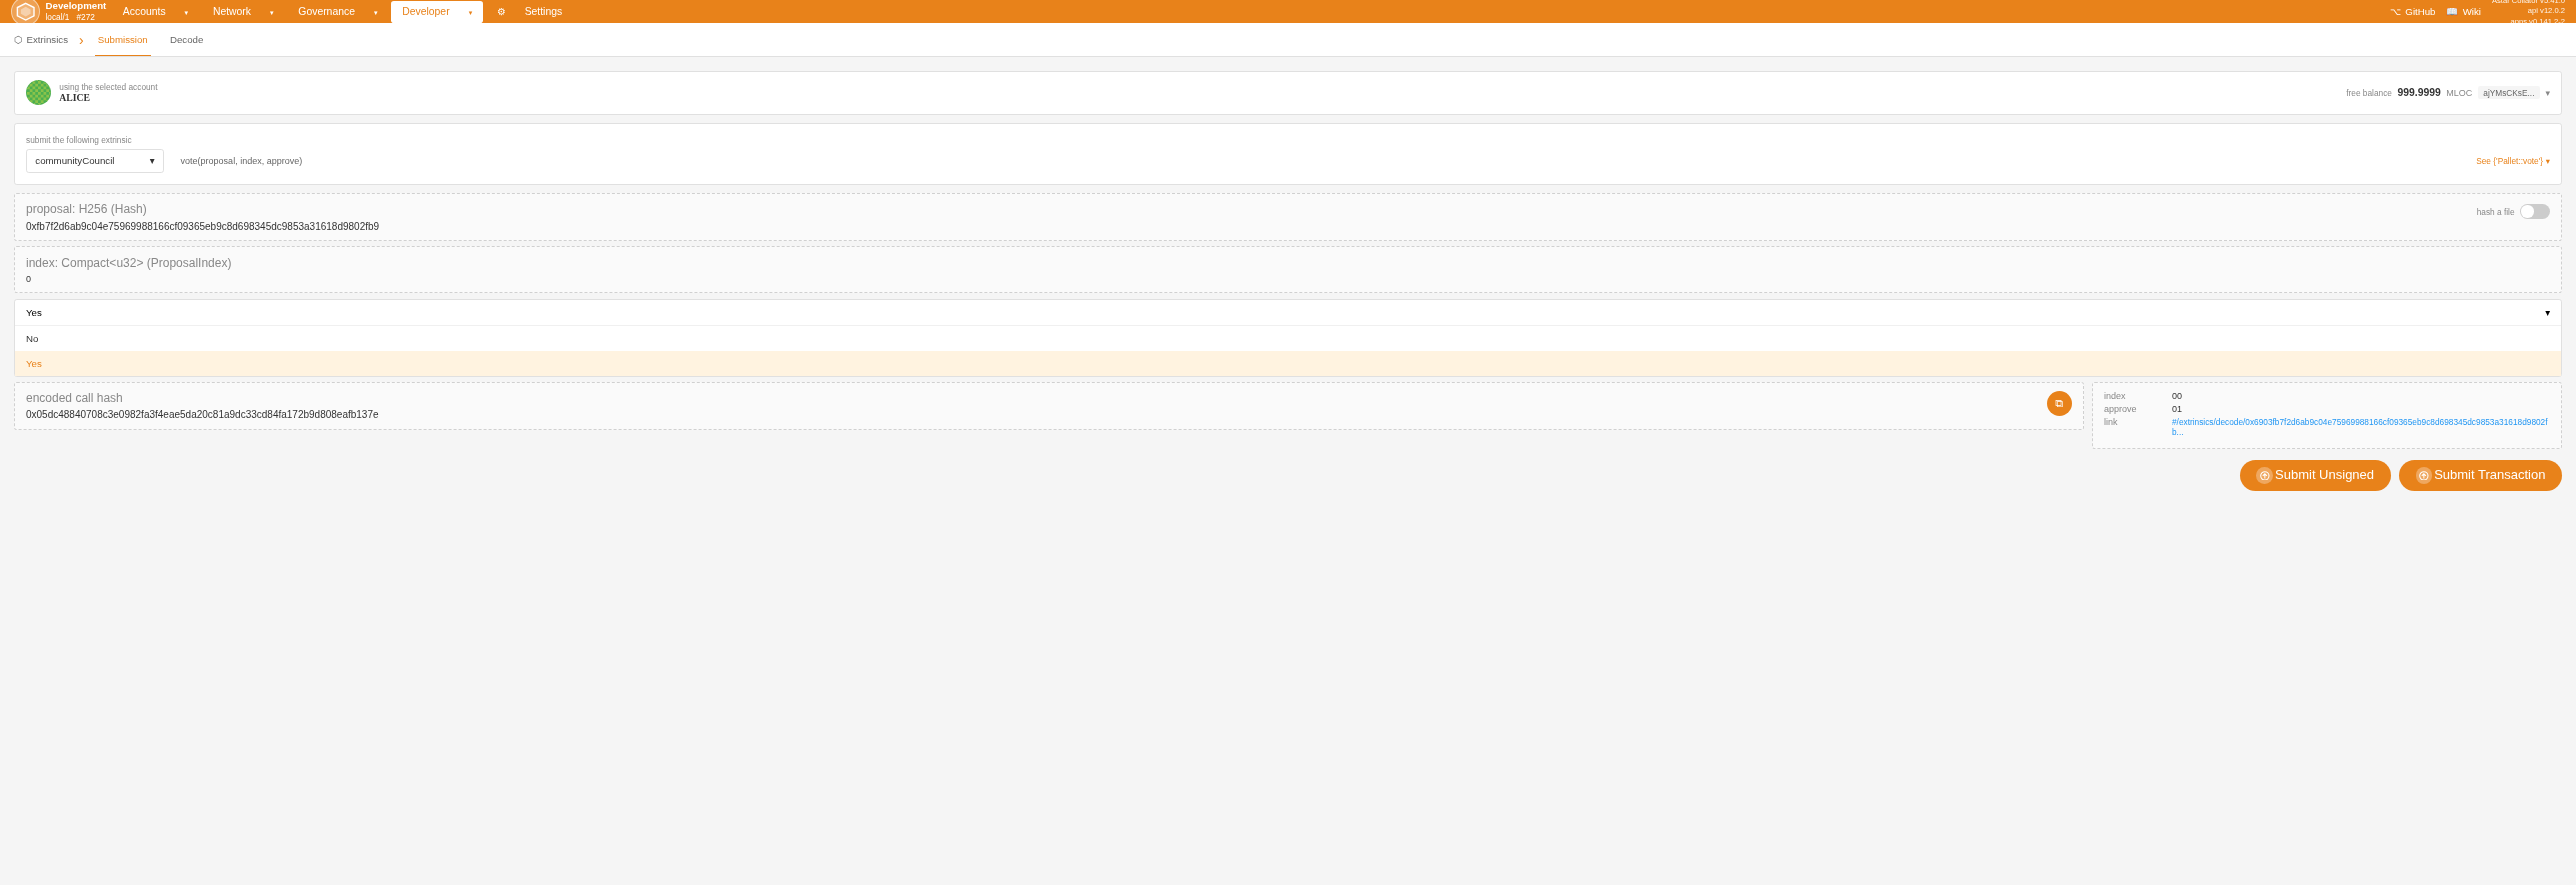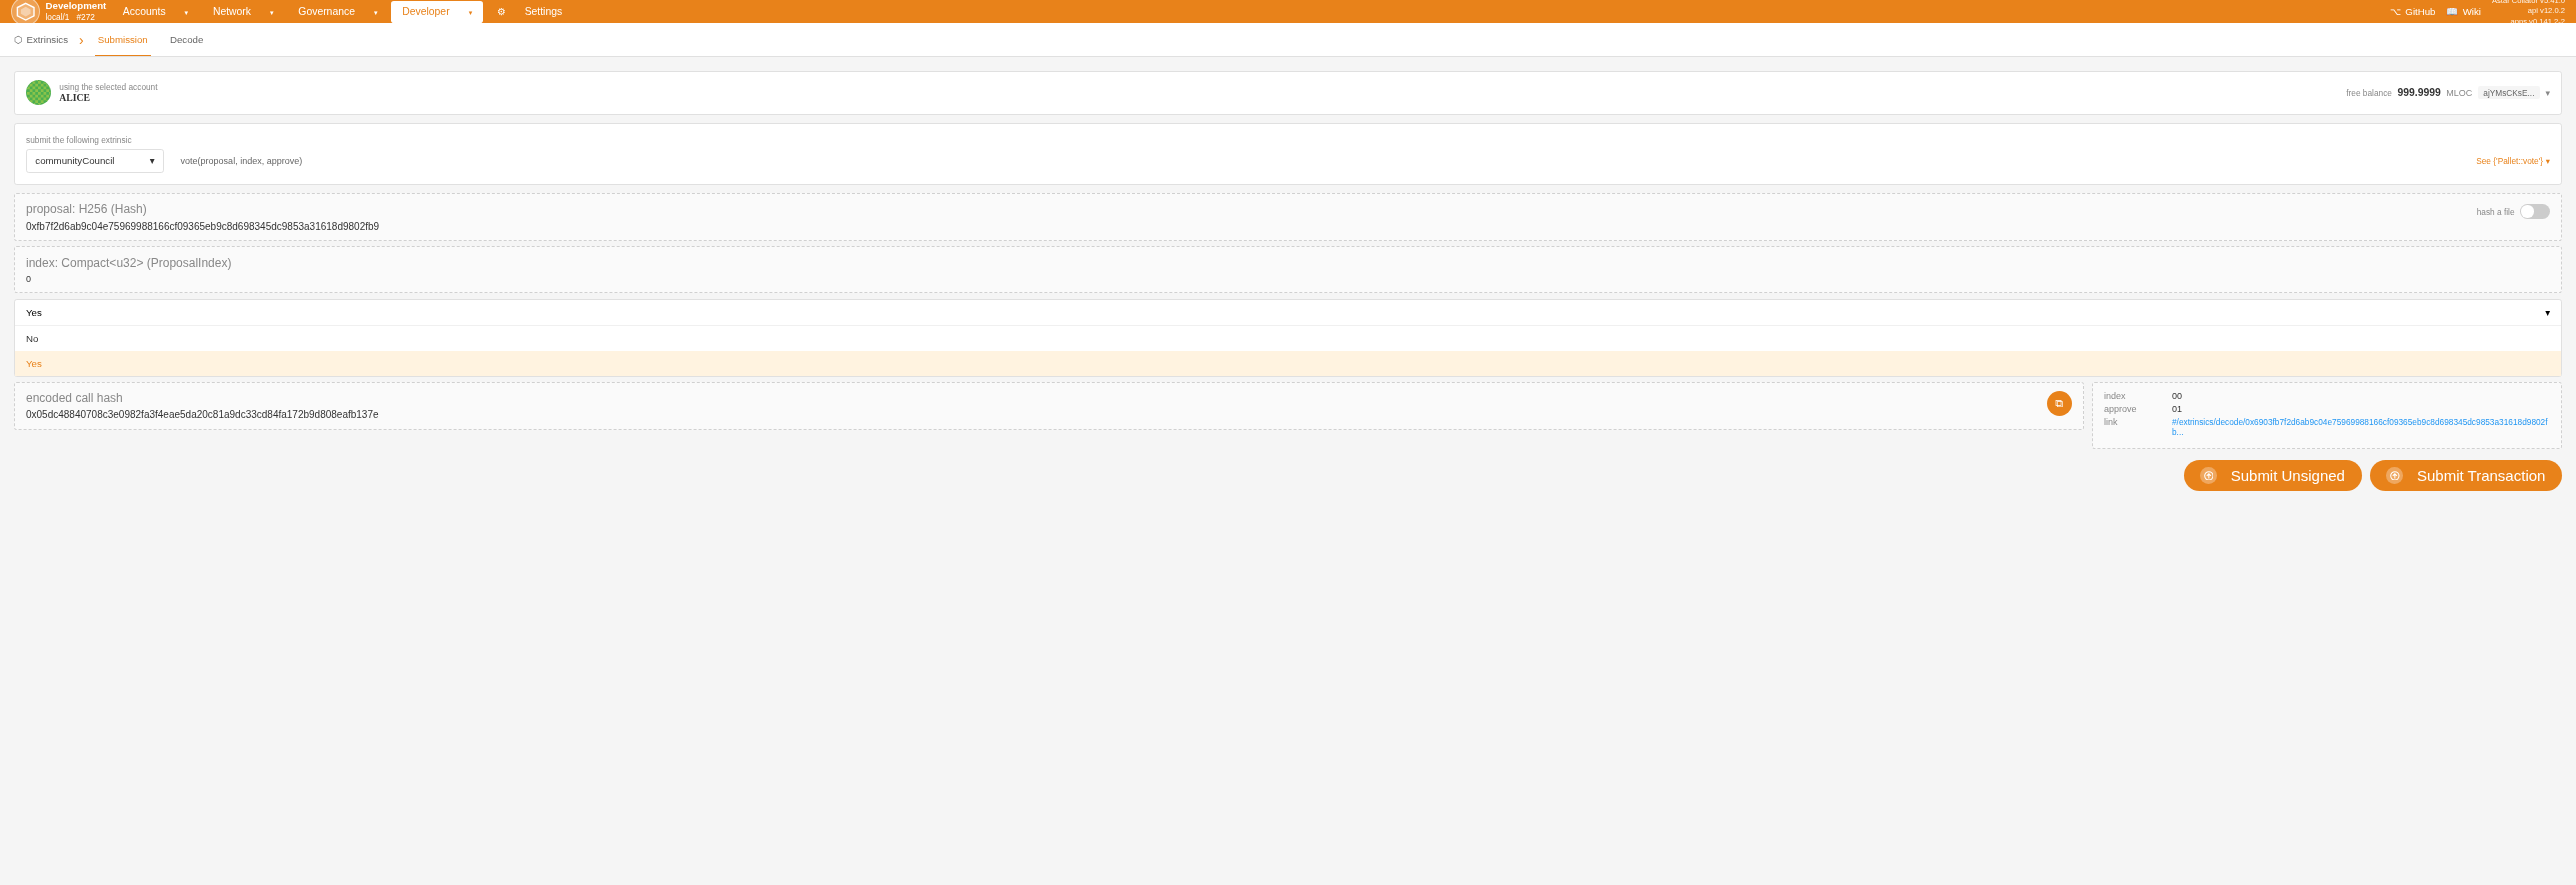--- a/index.html
+++ b/index.html
@@ -339,26 +339,26 @@
 
     
     .submit-row {
       display: flex;
       justify-content: flex-end;
       gap: 8.3px;
       margin-top: 11px;
     }
     .btn-submit {
       display: flex;
-      gap: 14px;
+      gap: 2px;
       padding: 7px 16.6px;
       border: none;
       border-radius: 16.6px;
       cursor: pointer;
-      font-size: 15px;
+      font-size: 13px;
       font-weight: 500;
       color: white;
       background: #e8821a;
     }
     .btn-icon {
       width: 16.6px;
       height: 16.6px;
       border-radius: 50%;
       background: rgba(255,255,255,0.3);
       display: flex;

